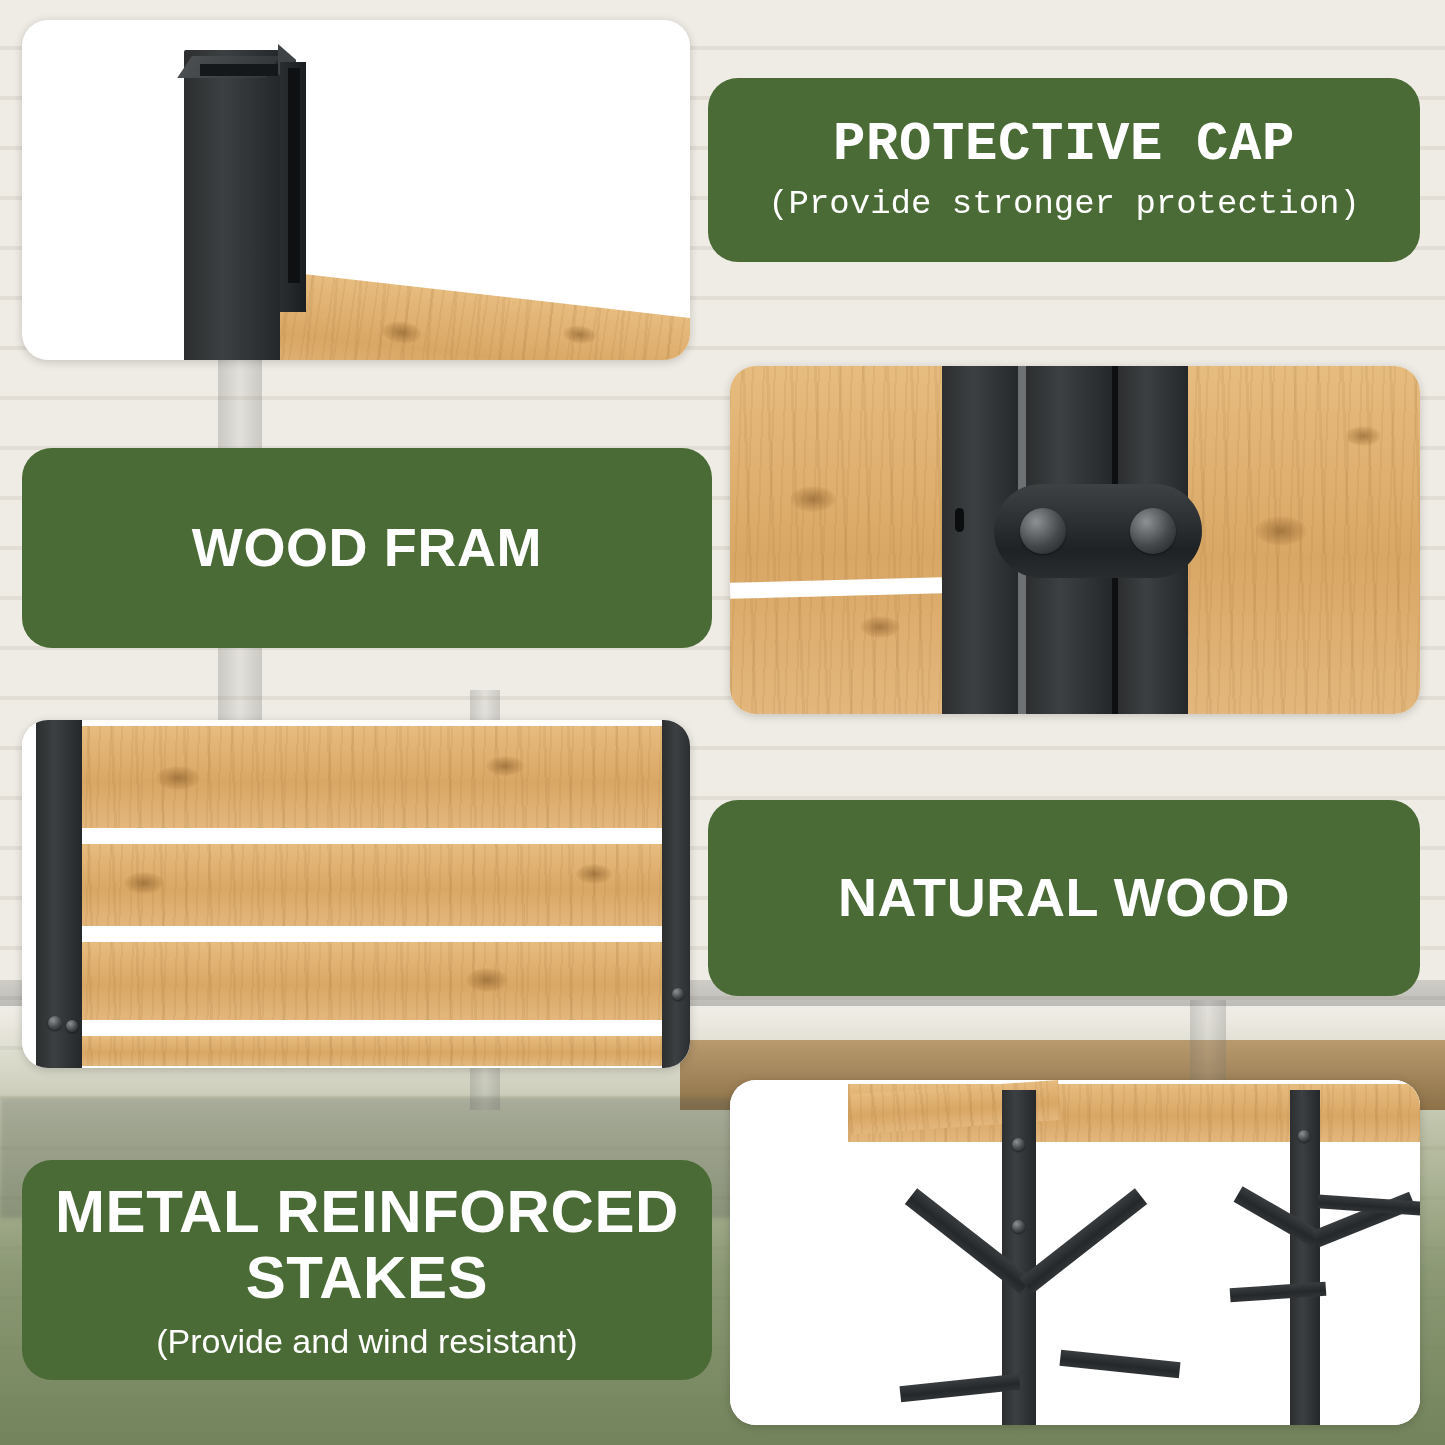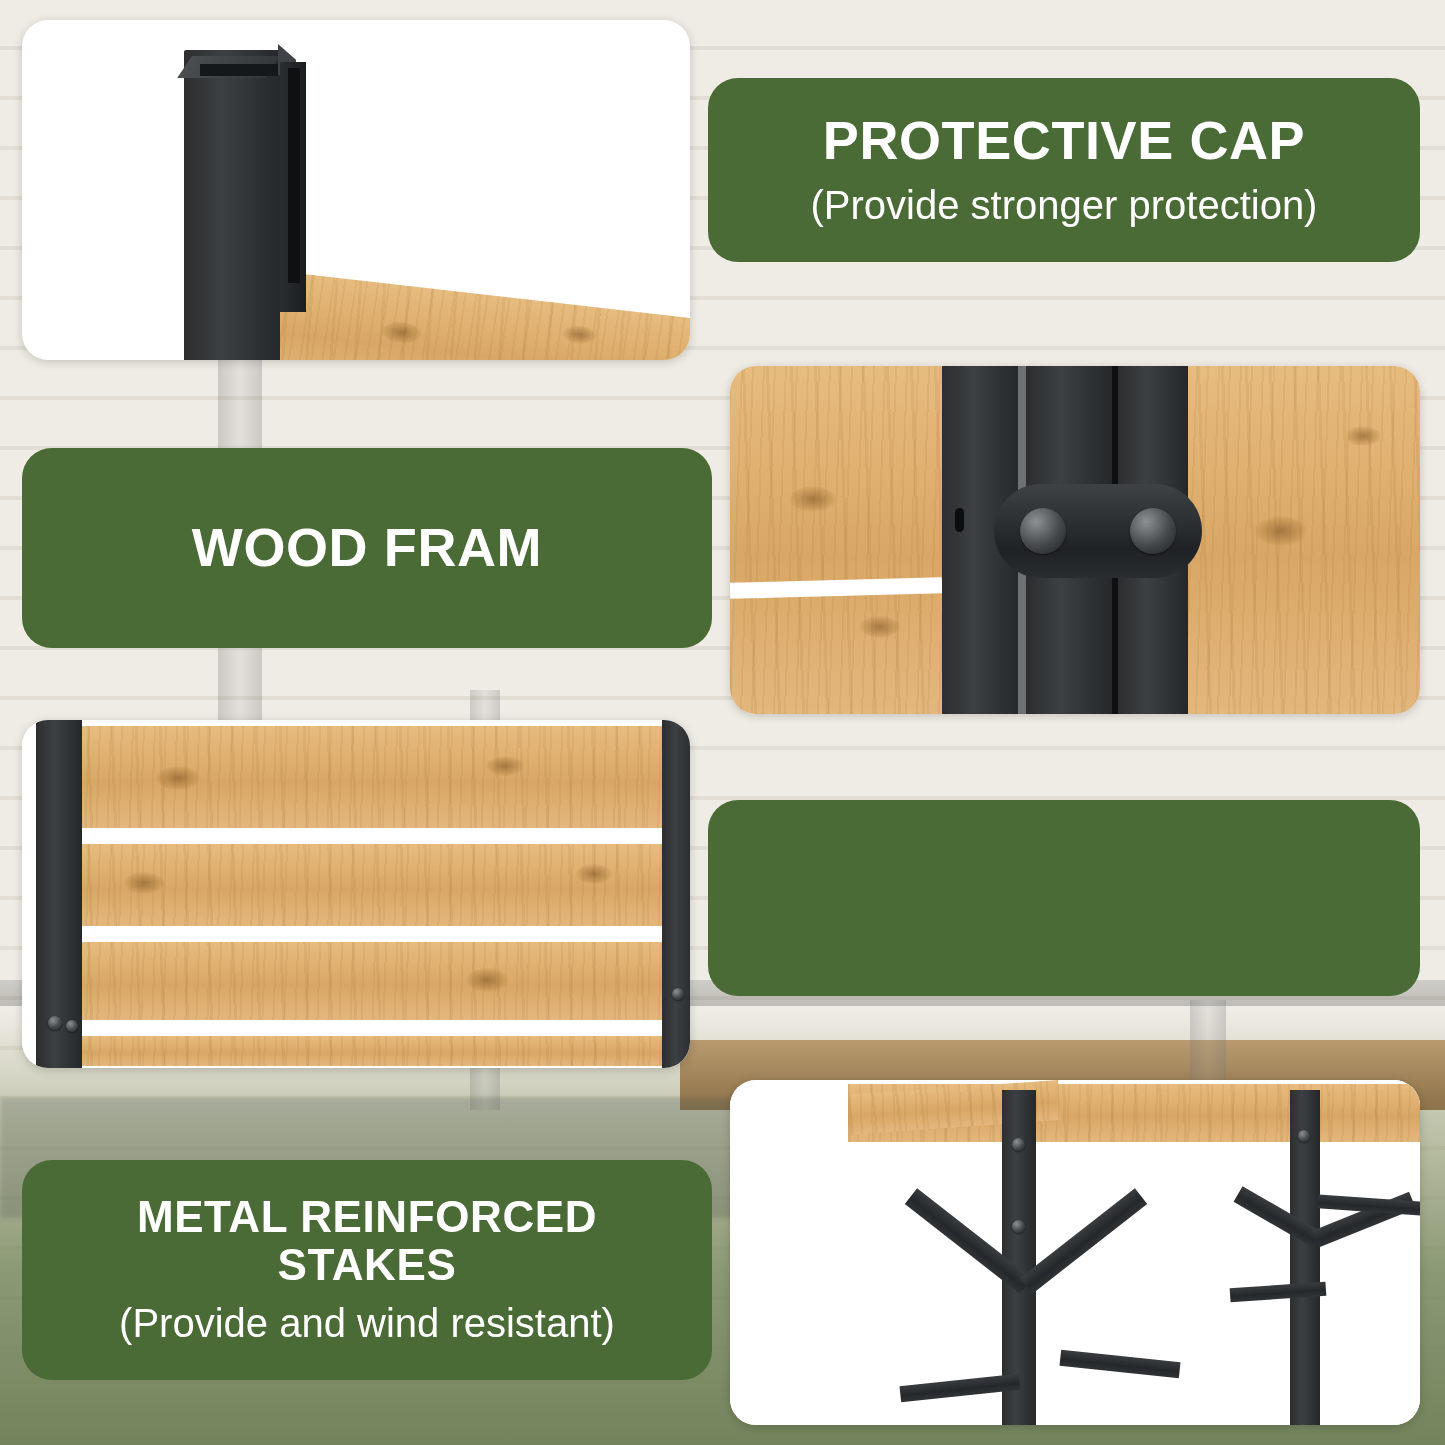--- a/index.html
+++ b/index.html
@@ -65,26 +65,26 @@
     padding: 6px 22px;
   }
   .label .title {
     font-size: 54px;
     font-weight: bold;
     letter-spacing: 0.6px;
     line-height: 1.1;
     white-space: pre-line;
   }
   .label .sub {
-    font-size: 40px;
+    font-size: 34px;
     font-weight: normal;
     line-height: 1.2;
     margin-top: 10px;
   }
-  .label.two-line .title { font-size: 44px; }
+  .label.two-line .title { font-size: 60px; }
 
   
   .wood {
     background:
       repeating-linear-gradient(92deg,
         rgba(168,118,56,0.13) 0px, rgba(168,118,56,0.13) 2px,
         rgba(255,255,255,0) 2px, rgba(255,255,255,0) 11px),
       repeating-linear-gradient(88deg,
         rgba(140,96,40,0.10) 0px, rgba(140,96,40,0.10) 3px,
         rgba(255,255,255,0) 3px, rgba(255,255,255,0) 24px),
@@ -141,21 +141,21 @@
     </div>
 
     <div class="metal" style="position:absolute; left:162px; top:30px; width:96px; height:320px; border-radius:2px;"></div>
     <div style="position:absolute; left:170px; top:36px; width:88px; height:22px; background:linear-gradient(to right,#4a4e50,#34383a); transform:skewX(-34deg); transform-origin:left top;"></div>
     <div style="position:absolute; left:256px; top:24px; width:18px; height:30px; background:#3f4345; transform:skewY(41deg); transform-origin:left top;"></div>
     <div style="position:absolute; left:258px; top:42px; width:26px; height:250px; background:linear-gradient(to right,#2b2e30,#1b1e20);"></div>
     <div style="position:absolute; left:266px; top:48px; width:12px; height:215px; background:#0e1011; border-radius:1px;"></div>
     <div style="position:absolute; left:178px; top:44px; width:78px; height:12px; background:#15181a;"></div>
   </div>
 
-  <div class="label" id="label1" style="left:708px; top:78px; width:712px; height:184px;">
+  <div class="label" id="label1" style="left:708px; top:78px; width:712px; height:184px;font-family:Liberation Mono, monospace;">
     <div class="title">PROTECTIVE CAP</div>
     <div class="sub">(Provide stronger protection)</div>
   </div>
 
   <div class="label" id="label2" style="left:22px; top:448px; width:690px; height:200px;">
     <div class="title">WOOD FRAM</div>
   </div>
 
   <div class="photo-card" id="card2">
 
@@ -205,20 +205,21 @@
       <div class="screw" style="left:12px; top:296px; width:14px; height:14px;"></div>
       <div class="screw" style="left:30px; top:300px; width:12px; height:12px;"></div>
     </div>
 
     <div class="metal" style="position:absolute; left:640px; top:0px; width:34px; height:348px;">
       <div class="screw" style="left:10px; top:268px; width:12px; height:12px;"></div>
     </div>
   </div>
 
   <div class="label" id="label3" style="left:708px; top:800px; width:712px; height:196px;">
+    <div class="title">NATURAL WOOD</div>
   </div>
 
   <div class="label two-line" id="label4" style="left:22px; top:1160px; width:690px; height:220px;">
     <div class="title">METAL REINFORCED
 STAKES</div>
     <div class="sub">(Provide and wind resistant)</div>
   </div>
 
   <div class="photo-card" id="card4">
     <div style="position:absolute; inset:0; background:#ffffff;"></div>

